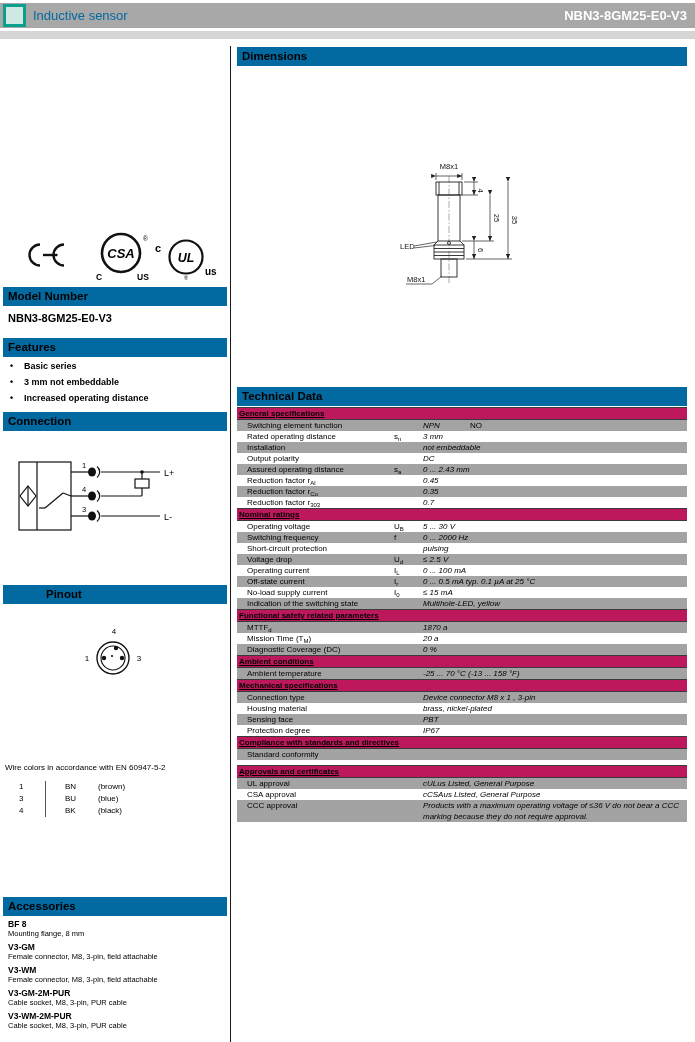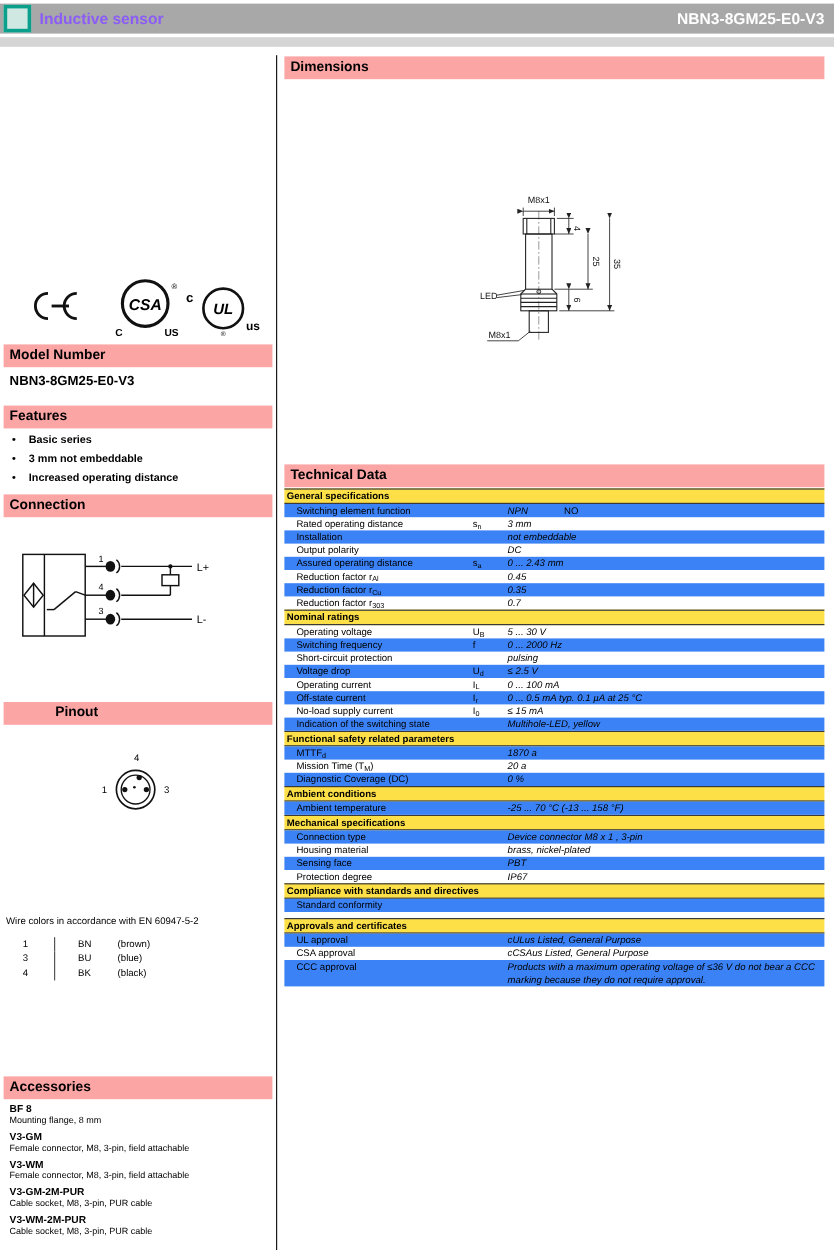--- a/index.html
+++ b/index.html
@@ -4,50 +4,50 @@
 <style>
   html,body{margin:0;padding:0;}
   body{
     width:695px;height:1042px;position:relative;background:#fff;
     font-family:"Liberation Sans",sans-serif;color:#000;overflow:hidden;
     -webkit-font-smoothing:antialiased;
   }
   
   .hdr-bar{position:absolute;left:0;top:3px;width:695px;height:25px;background:#a8a8a8;}
   .hdr-logo{position:absolute;left:3px;top:4px;width:17px;height:17px;background:#cfe8e1;border:3px solid #0ba08c;}
-  .hdr-title{position:absolute;left:33px;top:3px;height:25px;line-height:25px;color:#8b5cf6;font-size:13px;font-weight:bold;}
+  .hdr-title{position:absolute;left:33px;top:3px;height:25px;line-height:25px;color:#0369a1;font-size:13px;font-weight:normal;}
   .hdr-model{position:absolute;right:8px;top:3px;height:25px;line-height:25px;color:#fff;font-size:13px;font-weight:bold;}
   .hdr-strip{position:absolute;left:0;top:31px;width:695px;height:8px;background:#d5d5d5;}
   .col-divider{position:absolute;left:230px;top:46px;width:1px;height:996px;background:#1a1a1a;}
   
-  .bar{position:absolute;height:19px;line-height:19px;background:#fca5a5;font-size:11.5px;font-weight:bold;padding-left:5px;box-sizing:border-box;}
+  .bar{position:absolute;height:19px;line-height:19px;background:#0369a1;font-size:11.5px;font-weight:bold;padding-left:5px;box-sizing:border-box;}
   .bar.left{left:3px;width:224px;}
   .bar.right{left:237px;width:450px;}
   
   .model-value{position:absolute;left:8px;top:312px;font-size:11px;font-weight:bold;}
   .features-list{position:absolute;left:8px;top:360px;width:215px;}
   .feature-item{position:relative;height:16px;line-height:13px;font-size:9px;font-weight:bold;padding-left:16px;}
   .feature-item .dot{position:absolute;left:2px;top:0;font-size:9px;}
   .wire-caption{position:absolute;left:5px;top:763px;font-size:8px;}
   .wire-table{position:absolute;left:14px;top:781px;}
   .wire-row{display:flex;height:12px;line-height:12px;font-size:8px;}
   .w-pin{width:31px;padding-left:5px;box-sizing:border-box;}
   .w-div{width:1px;background:#555;}
   .w-code{width:33px;margin-left:19px;}
   .accessories-list{position:absolute;left:8px;top:919px;width:216px;}
   .acc-name{font-size:8.5px;font-weight:bold;line-height:10px;}
   .acc-desc{font-size:7.5px;line-height:10px;margin-bottom:3px;}
   .certs{position:absolute;left:0;top:226px;width:230px;height:60px;}
   
   .tech-table{position:absolute;left:237px;top:407px;width:450px;}
   .tech-section-header{font-size:8px;font-weight:bold;line-height:9px;padding:1px 0 1px 2px;
-    border-top:1px solid #3a3a3a;border-bottom:1px solid #3a3a3a;background:#fde047;}
+    border-top:1px solid #3a3a3a;border-bottom:1px solid #3a3a3a;background:#be185d;text-decoration:underline;}
   .tech-section-header.gap{margin-top:5px;}
   .tech-row{position:relative;min-height:11px;font-size:8px;line-height:11px;}
-  .tech-row.shaded{background:#3b82f6;}
+  .tech-row.shaded{background:#a3a3a3;}
   .tl{position:absolute;left:10px;top:0;white-space:nowrap;}
   .tl.ind2{left:26px;}
   .ts{position:absolute;left:157px;top:0;}
   .tv{margin-left:186px;max-width:258px;font-style:italic;}
   .tv2{position:absolute;left:233px;top:0;}
   sub{font-size:6px;vertical-align:-1.5px;line-height:0;}
   
   svg{position:absolute;overflow:visible;}
   svg text{font-family:"Liberation Sans",sans-serif;}
 </style>

